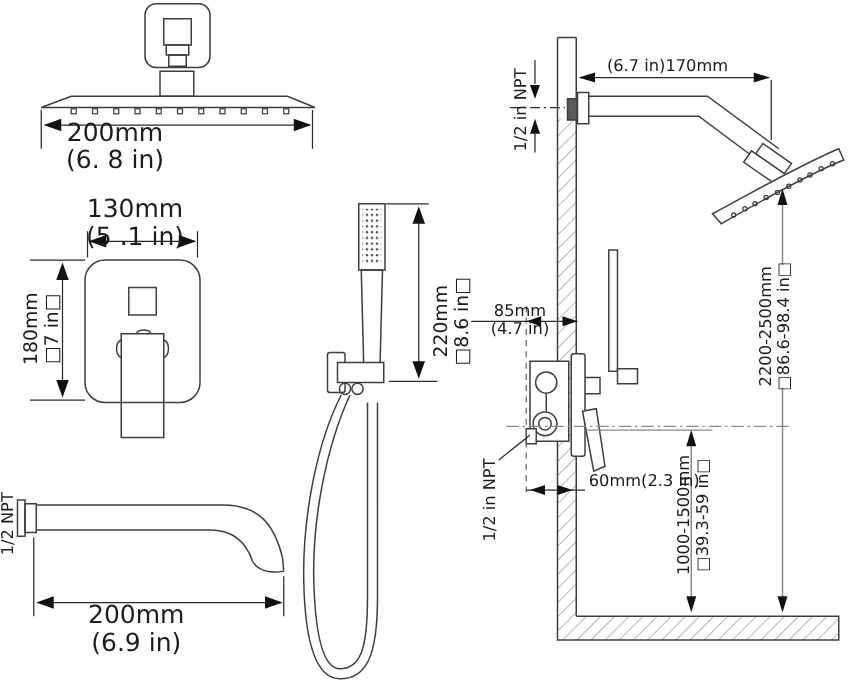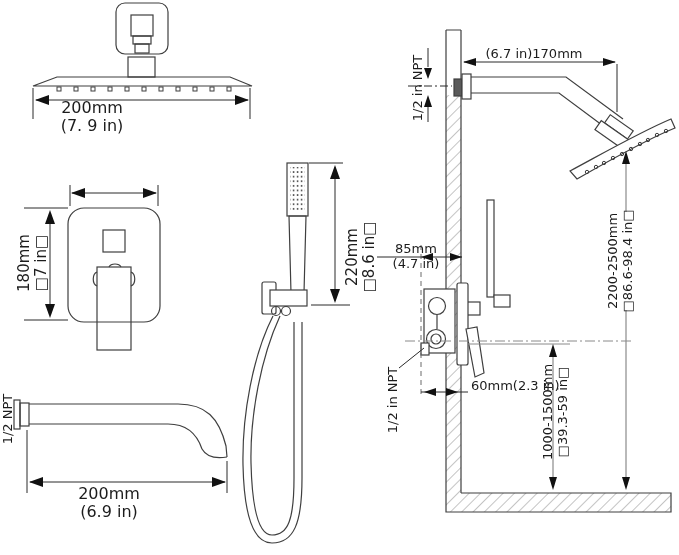--- a/index.html
+++ b/index.html
@@ -3,21 +3,21 @@
 <meta charset="utf-8">
 <style>
   html,body{margin:0;padding:0;background:#fff;}
   #canvas{position:relative;width:679px;height:555px;background:#ffffff;overflow:hidden;
           font-family:"DejaVu Sans","Liberation Sans",sans-serif;color:#1c1c1c;}
   svg{position:absolute;left:0;top:0;}
   .lbl{position:absolute;white-space:nowrap;line-height:1.12;text-align:center;color:#1c1c1c;}
   .c{transform:translate(-50%,-50%);}
   .rot{transform:translate(-50%,-50%) rotate(-90deg);}
   .ml{transform:translate(0,-50%);}
-  .s16{font-size:16px;}
+  .s16{font-size:20px;}
   .s15{font-size:15px;}
   .s13{font-size:13px;}
 </style>
 </head>
 <body>
 
 <div id="canvas">
 
 <svg width="679" height="555" viewBox="0 0 679 555">
   <defs>
@@ -201,23 +201,27 @@
       <line x1="626" y1="155" x2="626" y2="212"></line>
       <line x1="626" y1="310" x2="626" y2="486"></line>
       <polygon points="626,151 622,164 630,164" fill="#111" stroke="none"></polygon>
       <polygon points="626,490 622,477 630,477" fill="#111" stroke="none"></polygon>
     </g>
   </g>
 </svg>
 
   <div class="lbl c s16" style="left:92px;top:117px;">
     <div>200mm</div>
-    <div>(7. 9 in)</div>
-  </div>
-
+    <div>(6. 8 in)</div>
+  </div>
+
+  <div class="lbl c s16" style="left:108px;top:178px;">
+    <div>130mm</div>
+    <div>(5 .1 in)</div>
+  </div>
 
   <div class="lbl rot s15" style="left:33px;top:263px;">
     <div>180mm</div>
     <div>□7 in□</div>
   </div>
 
   <div class="lbl rot s15" style="left:361px;top:257px;">
     <div>220mm</div>
     <div>□8.6 in□</div>
   </div>

